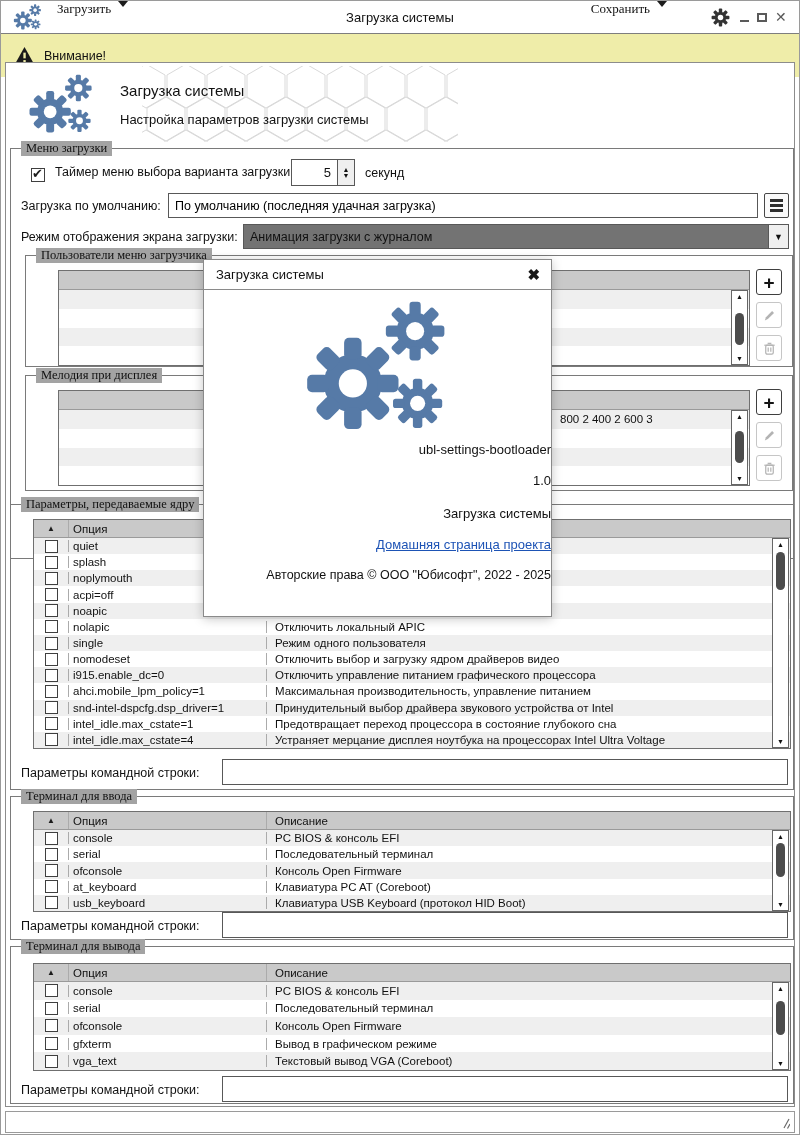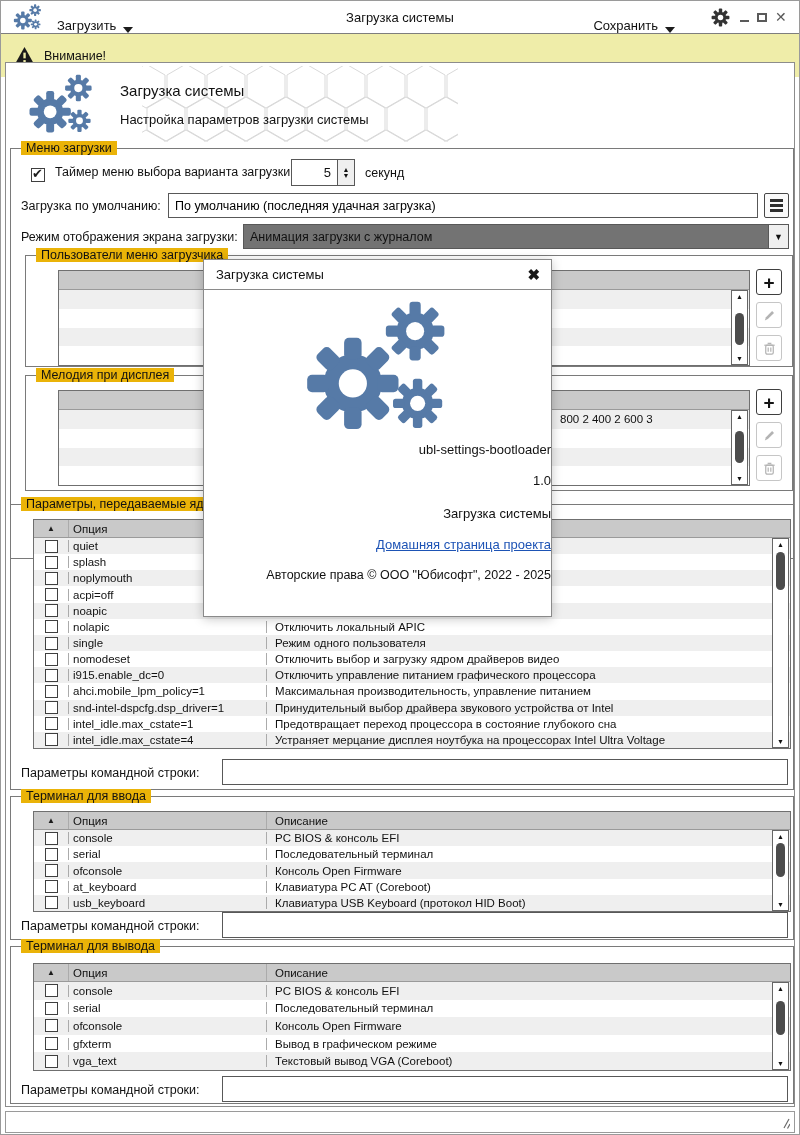--- a/index.html
+++ b/index.html
@@ -8,22 +8,22 @@
   body {
     font-family:"Liberation Sans", sans-serif;
     background:#fff; color:#111;
     border:1px solid #9a9a9a;
     position:relative; overflow:hidden;
   }
   .abs { position:absolute; }
 
   
   .toolbar { position:absolute; left:0; top:0; width:100%; height:32px; background:#fff; }
-  .tb-btn { position:absolute; top:0; height:32px; display:flex; align-items:flex-end; gap:7px;
-            font-size:13px; color:#111; cursor:default; }
+  .tb-btn { position:absolute; top:0; height:32px; display:flex; align-items:flex-start; gap:7px;
+            font-size:13px; color:#111; cursor:default;font-family:Liberation Serif, serif; }
   .caret-down { width:0; height:0; border-left:5px solid transparent; border-right:5px solid transparent;
                 border-top:6px solid #1c1c1c; display:inline-block; }
   .tb-title { position:absolute; left:0; top:0; width:100%; height:32px; display:flex;
               align-items:center; justify-content:center; font-size:13px; pointer-events:none; }
   .win-ctl { position:absolute; top:0; height:32px; display:flex; align-items:center; color:#5a5a5a; }
   .min-glyph { display:inline-block; width:9px; height:2px; background:#5a5a5a; margin-top:8px; }
   .max-glyph { display:inline-block; width:10px; height:9px; border:2px solid #5a5a5a; }
   .x-glyph { font-size:14px; color:#5a5a5a; }
 
   
@@ -35,22 +35,22 @@
   .content { position:absolute; left:4px; top:61px; width:790px; height:1045px;
              border:1px solid #8c8c8c; background:#fff; }
 
   
   .hexfield polygon { fill:none; stroke:#d9d9d9; stroke-width:1; }
   .hd-title { font-size:15px; }
   .hd-sub { font-size:13px; }
 
   
   .group { position:absolute; border:1px solid #7a7a7a; background:transparent; }
-  .legend { position:absolute; top:-8px; left:10px; background:#eab308; padding:0 5px;
-            font-size:12.5px; white-space:nowrap; }
+  .legend { position:absolute; top:-8px; left:10px; background:#a3a3a3; padding:0 5px;
+            font-size:12.5px; white-space:nowrap;font-family:Liberation Serif, serif; }
 
   
   .cb { display:inline-block; width:14px; height:14px; border:1.5px solid #3f3f3f; background:#fff;
         position:relative; vertical-align:middle; }
   .cb.on::before { content:"✔"; position:absolute; left:0; top:-3px; font-size:13px; color:#1c1c1c; }
   .lbl { font-size:12.5px; white-space:nowrap; }
   .txt-input { border:1px solid #585858; background:#fff; font-family:"Liberation Sans",sans-serif;
                font-size:12.5px; padding:0 6px; outline:none; }
   .spinbox { border:1px solid #585858; background:#fff; display:flex; }
   .spin-val { flex:1; font-size:13px; display:flex; align-items:center; justify-content:flex-end; padding-right:6px; }
@@ -139,21 +139,21 @@
 
 <div class="toolbar">
   <svg class="abs logo-blue" style="left:12px;top:3px" width="30" height="27" viewBox="0 0 120 110">
       <use href="#gears3"></use>
     </svg>
   <div class="tb-btn" style="left:56px">
     <span>Загрузить</span>
     <span class="caret-down"></span>
   </div>
   <div class="tb-title">Загрузка системы</div>
-  <div class="tb-btn" style="right:124px">
+  <div class="tb-btn" style="right:132px">
     <span>Сохранить</span>
     <span class="caret-down"></span>
   </div>
   <svg class="abs gear-dark" style="left:710px;top:7px" width="19" height="19" viewBox="0 0 100 100">
       <use href="#gear1"></use>
     </svg>
   <div class="win-ctl" style="left:739px">
       <span class="min-glyph"></span>
     </div>
   <div class="win-ctl" style="left:756px">

